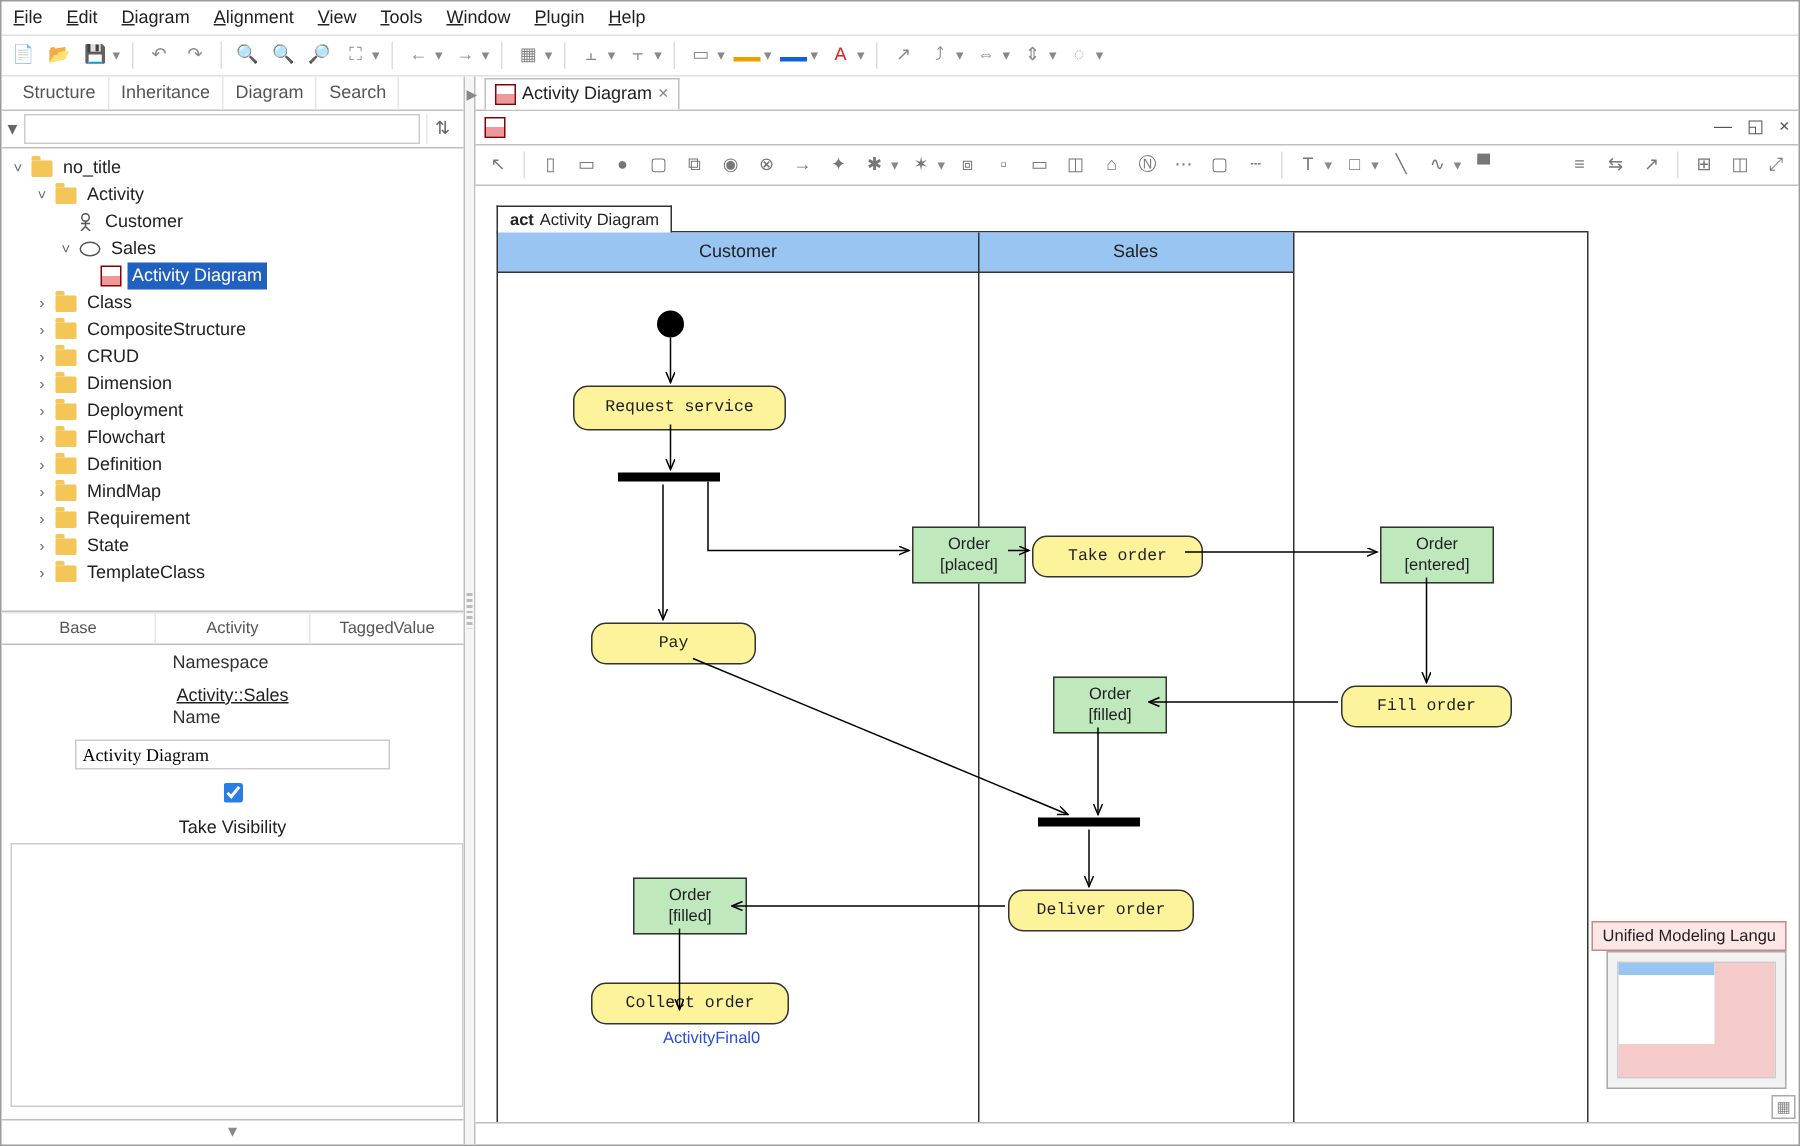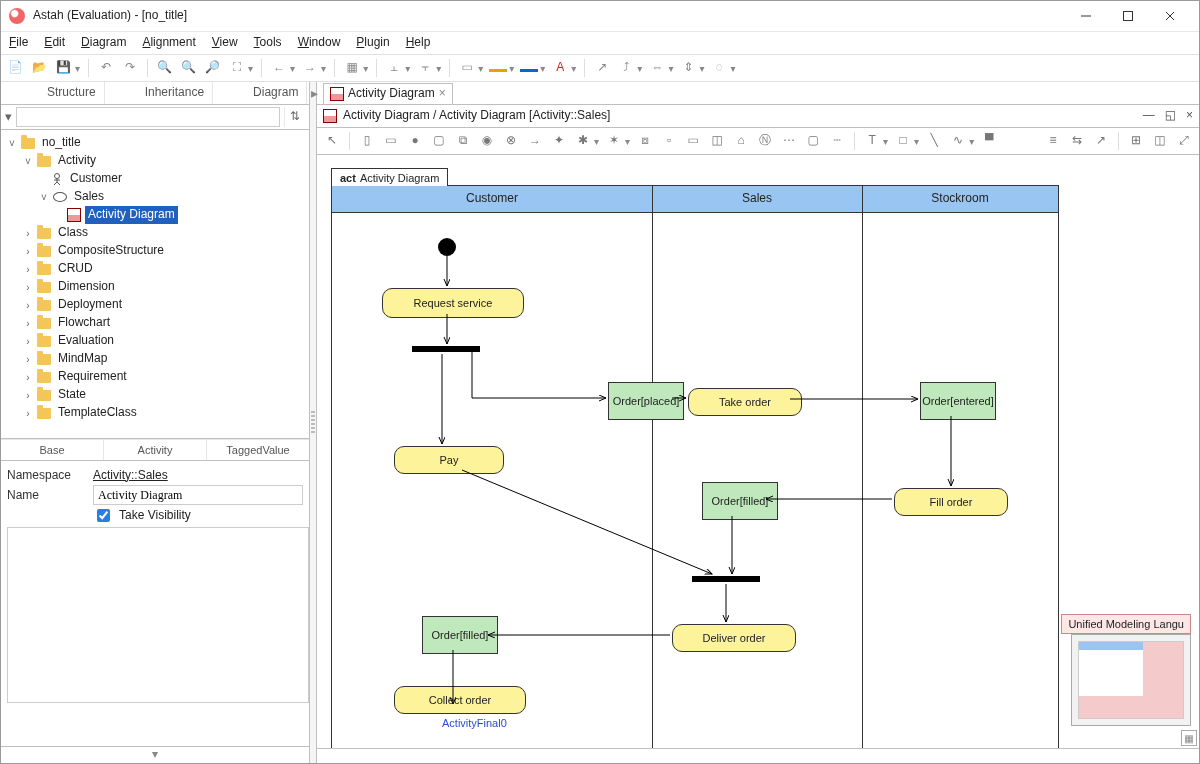--- a/index.html
+++ b/index.html
@@ -38,21 +38,21 @@
   .dd{font-size:10px;margin-left:-4px;color:#888;}
   .und{width:18px;height:4px;border-bottom:3px solid currentColor;}
   
   .body{flex:1;display:flex;min-height:0;}
   .left{width:308px;display:flex;flex-direction:column;border-right:1px solid var(--pane-border);}
   .splitter-v{width:6px;background:#f5f5f5;border-right:1px solid var(--pane-border);cursor:col-resize;display:flex;align-items:center;justify-content:center;}
   .splitter-v .grip{width:4px;height:24px;background:repeating-linear-gradient(#bbb 0 2px,transparent 2px 4px);}
   .right{flex:1;display:flex;flex-direction:column;min-width:0;}
   
   .viewtabs{height:22px;border-bottom:1px solid var(--pane-border);display:flex;align-items:flex-end;padding:0 6px;gap:0;}
-  .viewtab{padding:3px 8px;border-right:1px solid #e6e6e6;color:#555;font-size:12px;margin-left:32px;}
+  .viewtab{padding:3px 8px;border-right:1px solid #e6e6e6;color:#555;font-size:12px;}
   
   .filterrow{height:24px;display:flex;align-items:center;border-bottom:1px solid var(--pane-border);padding:0 4px;gap:4px;}
   .filterrow input{flex:1;height:18px;border:1px solid #ccc;padding:0 4px;font:12px "Segoe UI";}
   .smallbtn{width:20px;height:20px;display:flex;align-items:center;justify-content:center;color:#666;border-left:1px solid #e8e8e8;}
   
   .tree{flex:0 0 auto;overflow:auto;padding:4px 2px;height:300px;border-bottom:1px solid var(--pane-border);}
   .node{display:flex;align-items:center;height:18px;gap:4px;white-space:nowrap;}
   .twisty{width:10px;text-align:center;color:#666;font-size:10px;}
   .folder{width:14px;height:11px;background:#f4c557;border-radius:1px;position:relative;}
   .folder:before{content:"";position:absolute;top:-3px;left:0;width:6px;height:3px;background:#f4c557;border-radius:1px 1px 0 0;}
@@ -60,21 +60,21 @@
   .oval{width:12px;height:8px;border:1px solid #555;border-radius:50%;}
   .adicon{width:12px;height:12px;border:1px solid #800;background:linear-gradient(#fff 0 50%,#e99 50% 100%);}
   .node .lbl{padding:1px 3px;}
   .node.sel .lbl{background:var(--selection);color:var(--selection-text);}
   
   .proptabs{display:flex;flex-wrap:wrap;border-bottom:1px solid var(--pane-border);}
   .proptabs .pt{flex:1;min-width:70px;text-align:center;padding:3px 4px;border-right:1px solid #e6e6e6;border-top:1px solid #e6e6e6;color:#555;font-size:11px;}
   .proptabs .row{display:flex;width:100%;}
   
   .propform{padding:4px 6px;font-size:12px;}
-  .propform .r{display:flex;align-items:center;min-height:20px;gap:6px;}
+  .propform .r{display:flex;align-items:center;min-height:20px;gap:6px;flex-direction:column;}
   .propform .r label{width:80px;color:#333;}
   .propform .r .val{flex:1;text-decoration:underline;}
   .propform input[type=text]{width:200px;height:18px;border:1px solid #ccc;padding:0 4px;font:12px "Segoe UI";}
   .propform input[type=checkbox]{accent-color:#2a7de1;}
   .propform textarea{width:100%;height:170px;border:1px solid #ccc;resize:none;font:12px "Segoe UI";margin-top:2px;}
   .bottom-collapse{height:16px;border-top:1px solid var(--pane-border);display:flex;align-items:center;justify-content:center;color:#888;}
   
   .ed-tabs{height:22px;display:flex;align-items:flex-end;padding-left:6px;border-bottom:1px solid var(--pane-border);position:relative;}
   .ed-tabs .handle{position:absolute;left:-6px;top:2px;color:#888;font-size:14px;}
   .ed-tab{display:flex;align-items:center;gap:4px;padding:2px 6px;border:1px solid var(--pane-border);border-bottom:none;background:#fff;}
@@ -85,58 +85,37 @@
   
   .dg-toolbar{height:26px;border-bottom:1px solid var(--pane-border);display:flex;align-items:center;gap:6px;padding:0 6px;color:#777;}
   
   .canvas-wrap{flex:1;position:relative;overflow:hidden;background:#fff;}
   .canvas{position:absolute;inset:0;}
   .frame{position:absolute;border:1px solid #333;}
   .frame .ftab{position:absolute;top:-18px;left:-1px;height:18px;border:1px solid #333;border-bottom:none;background:#fff;padding:0 8px;display:flex;align-items:center;font-size:11px;}
   .frame .ftab b{margin-right:4px;}
   .lane-head{position:absolute;top:0;height:26px;background:var(--swimhead);border-bottom:1px solid #333;display:flex;align-items:center;justify-content:center;}
   .lane-sep{position:absolute;top:0;bottom:0;width:0;border-left:1px solid #333;}
-  .node-act{position:absolute;border:1px solid #333;background:var(--activity-fill);border-radius:10px;display:flex;align-items:center;justify-content:center;text-align:center;padding:2px 6px;font-size:11px;}
-  .node-obj{position:absolute;border:1px solid #333;background:var(--object-fill);display:flex;flex-direction:row;align-items:center;justify-content:center;text-align:center;padding:2px 6px;font-size:11px;}
+  .node-act{position:absolute;border:1px solid #333;background:var(--activity-fill);border-radius:10px;display:flex;align-items:center;justify-content:center;text-align:center;padding:2px 6px;font-size:11px;font-family:Liberation Mono, monospace;}
+  .node-obj{position:absolute;border:1px solid #333;background:var(--object-fill);display:flex;flex-direction:column;align-items:center;justify-content:center;text-align:center;padding:2px 6px;font-size:11px;}
   .initial{position:absolute;width:18px;height:18px;border-radius:50%;background:#000;}
   .fork{position:absolute;height:6px;background:#000;}
   .link-label{position:absolute;font-size:11px;color:#2a4cd7;}
   
   svg.edges{position:absolute;inset:0;overflow:visible;}
   
   .overview{position:absolute;right:8px;bottom:22px;width:118px;height:90px;border:1px solid #aaa;background:var(--overview-bg);}
   .ov-title{position:absolute;right:8px;bottom:114px;border:1px solid #c88;background:#fde6e6;padding:2px 6px;font-size:11px;}
   .status{height:14px;border-top:1px solid var(--pane-border);}
 </style>
 </head>
 <body>
 
 <div class="window">
 
-  <div class="titlebar">
-    <div class="app-icon"></div>
-    <div class="title">Astah (Evaluation) - [no_title]</div>
-    <div class="spacer"></div>
-    <div class="winbtn">
-        <svg width="12" height="12">
-          <line x1="1" y1="6" x2="11" y2="6" stroke="#333" stroke-width="1"></line>
-        </svg>
-      </div>
-    <div class="winbtn">
-        <svg width="12" height="12">
-          <rect x="1.5" y="1.5" width="9" height="9" fill="none" stroke="#333"></rect>
-        </svg>
-      </div>
-    <div class="winbtn">
-        <svg width="12" height="12">
-          <line x1="2" y1="2" x2="10" y2="10" stroke="#333"></line>
-          <line x1="10" y1="2" x2="2" y2="10" stroke="#333"></line>
-        </svg>
-      </div>
-  </div>
 
   <div class="menubar">
     <div class="menu"><span class="u">F</span><span>ile</span></div>
     <div class="menu"><span class="u">E</span>dit</div>
     <div class="menu"><span class="u">D</span>iagram</div>
     <div class="menu"><span class="u">A</span>lignment</div>
     <div class="menu"><span class="u">V</span>iew</div>
     <div class="menu"><span class="u">T</span>ools</div>
     <div class="menu"><span class="u">W</span>indow</div>
     <div class="menu"><span class="u">P</span>lugin</div>
@@ -266,21 +245,21 @@
             <span class="lbl">Deployment</span>
           </div>
         <div class="node" style="padding-left:20px">
             <span class="twisty">›</span>
             <span class="folder"></span>
             <span class="lbl">Flowchart</span>
           </div>
         <div class="node" style="padding-left:20px">
             <span class="twisty">›</span>
             <span class="folder"></span>
-            <span class="lbl">Evaluation</span>
+            <span class="lbl">Definition</span>
           </div>
         <div class="node" style="padding-left:20px">
             <span class="twisty">›</span>
             <span class="folder"></span>
             <span class="lbl">MindMap</span>
           </div>
         <div class="node" style="padding-left:20px">
             <span class="twisty">›</span>
             <span class="folder"></span>
             <span class="lbl">Requirement</span>
@@ -332,21 +311,20 @@
       <div class="ed-tabs">
         <span class="handle">▸</span>
         <div class="ed-tab">
           <span class="adicon"></span>
           <span>Activity Diagram</span>
           <span class="x">×</span>
         </div>
       </div>
       <div class="ed-head">
         <span class="adicon"></span>
-        <span>Activity Diagram / Activity Diagram [Activity::Sales]</span>
         <div class="ctrl">
           <span>—</span>
           <span>◱</span>
           <span>×</span>
         </div>
       </div>
       <div class="dg-toolbar">
         <div class="tbtn">↖</div>
         <div class="tsep"></div>
         <div class="tbtn">▯</div>
@@ -398,23 +376,20 @@
                 <b>act</b>
                 <span>Activity Diagram</span>
               </div>
 
             <div class="lane-head" style="left:0;width:320px;">
                 <span>Customer</span>
               </div>
             <div class="lane-head" style="left:320px;width:210px;">
                 <span>Sales</span>
               </div>
-            <div class="lane-head" style="left:530px;width:196px;">
-                <span>Stockroom</span>
-              </div>
             <div class="lane-sep" style="left:320px"></div>
             <div class="lane-sep" style="left:530px"></div>
 
             <div class="initial" style="left:106px;top:52px"></div>
             <div class="node-act" style="left:50px;top:102px;width:128px;height:24px">
                 <span>Request service</span>
               </div>
             <div class="fork" style="left:80px;top:160px;width:68px"></div>
             <div class="node-obj" style="left:276px;top:196px;width:62px;height:32px">
                 <span>Order</span>

